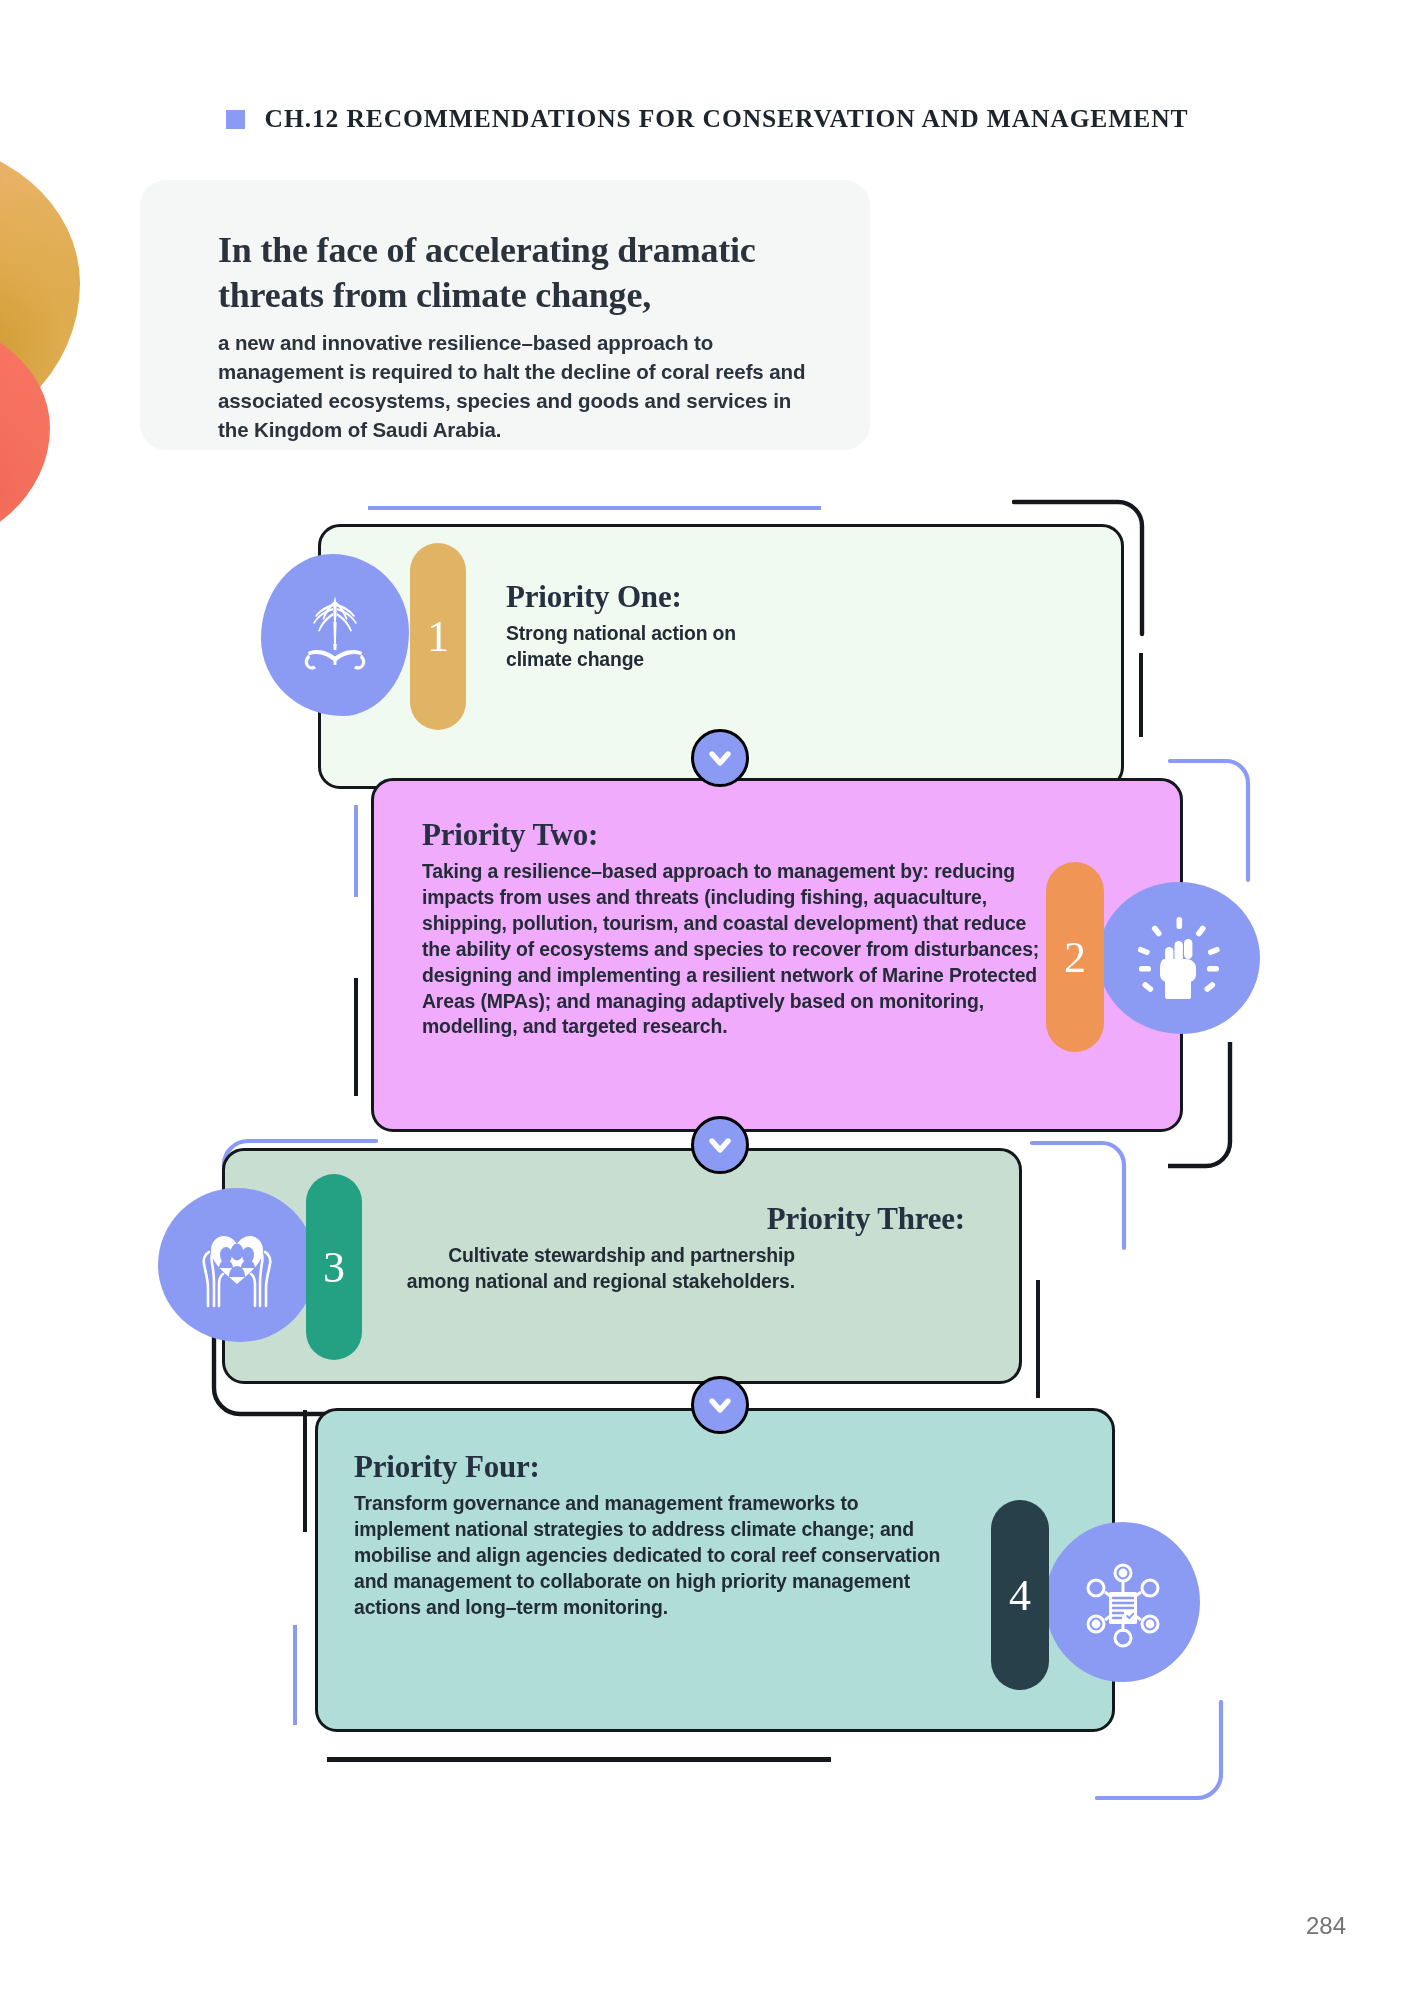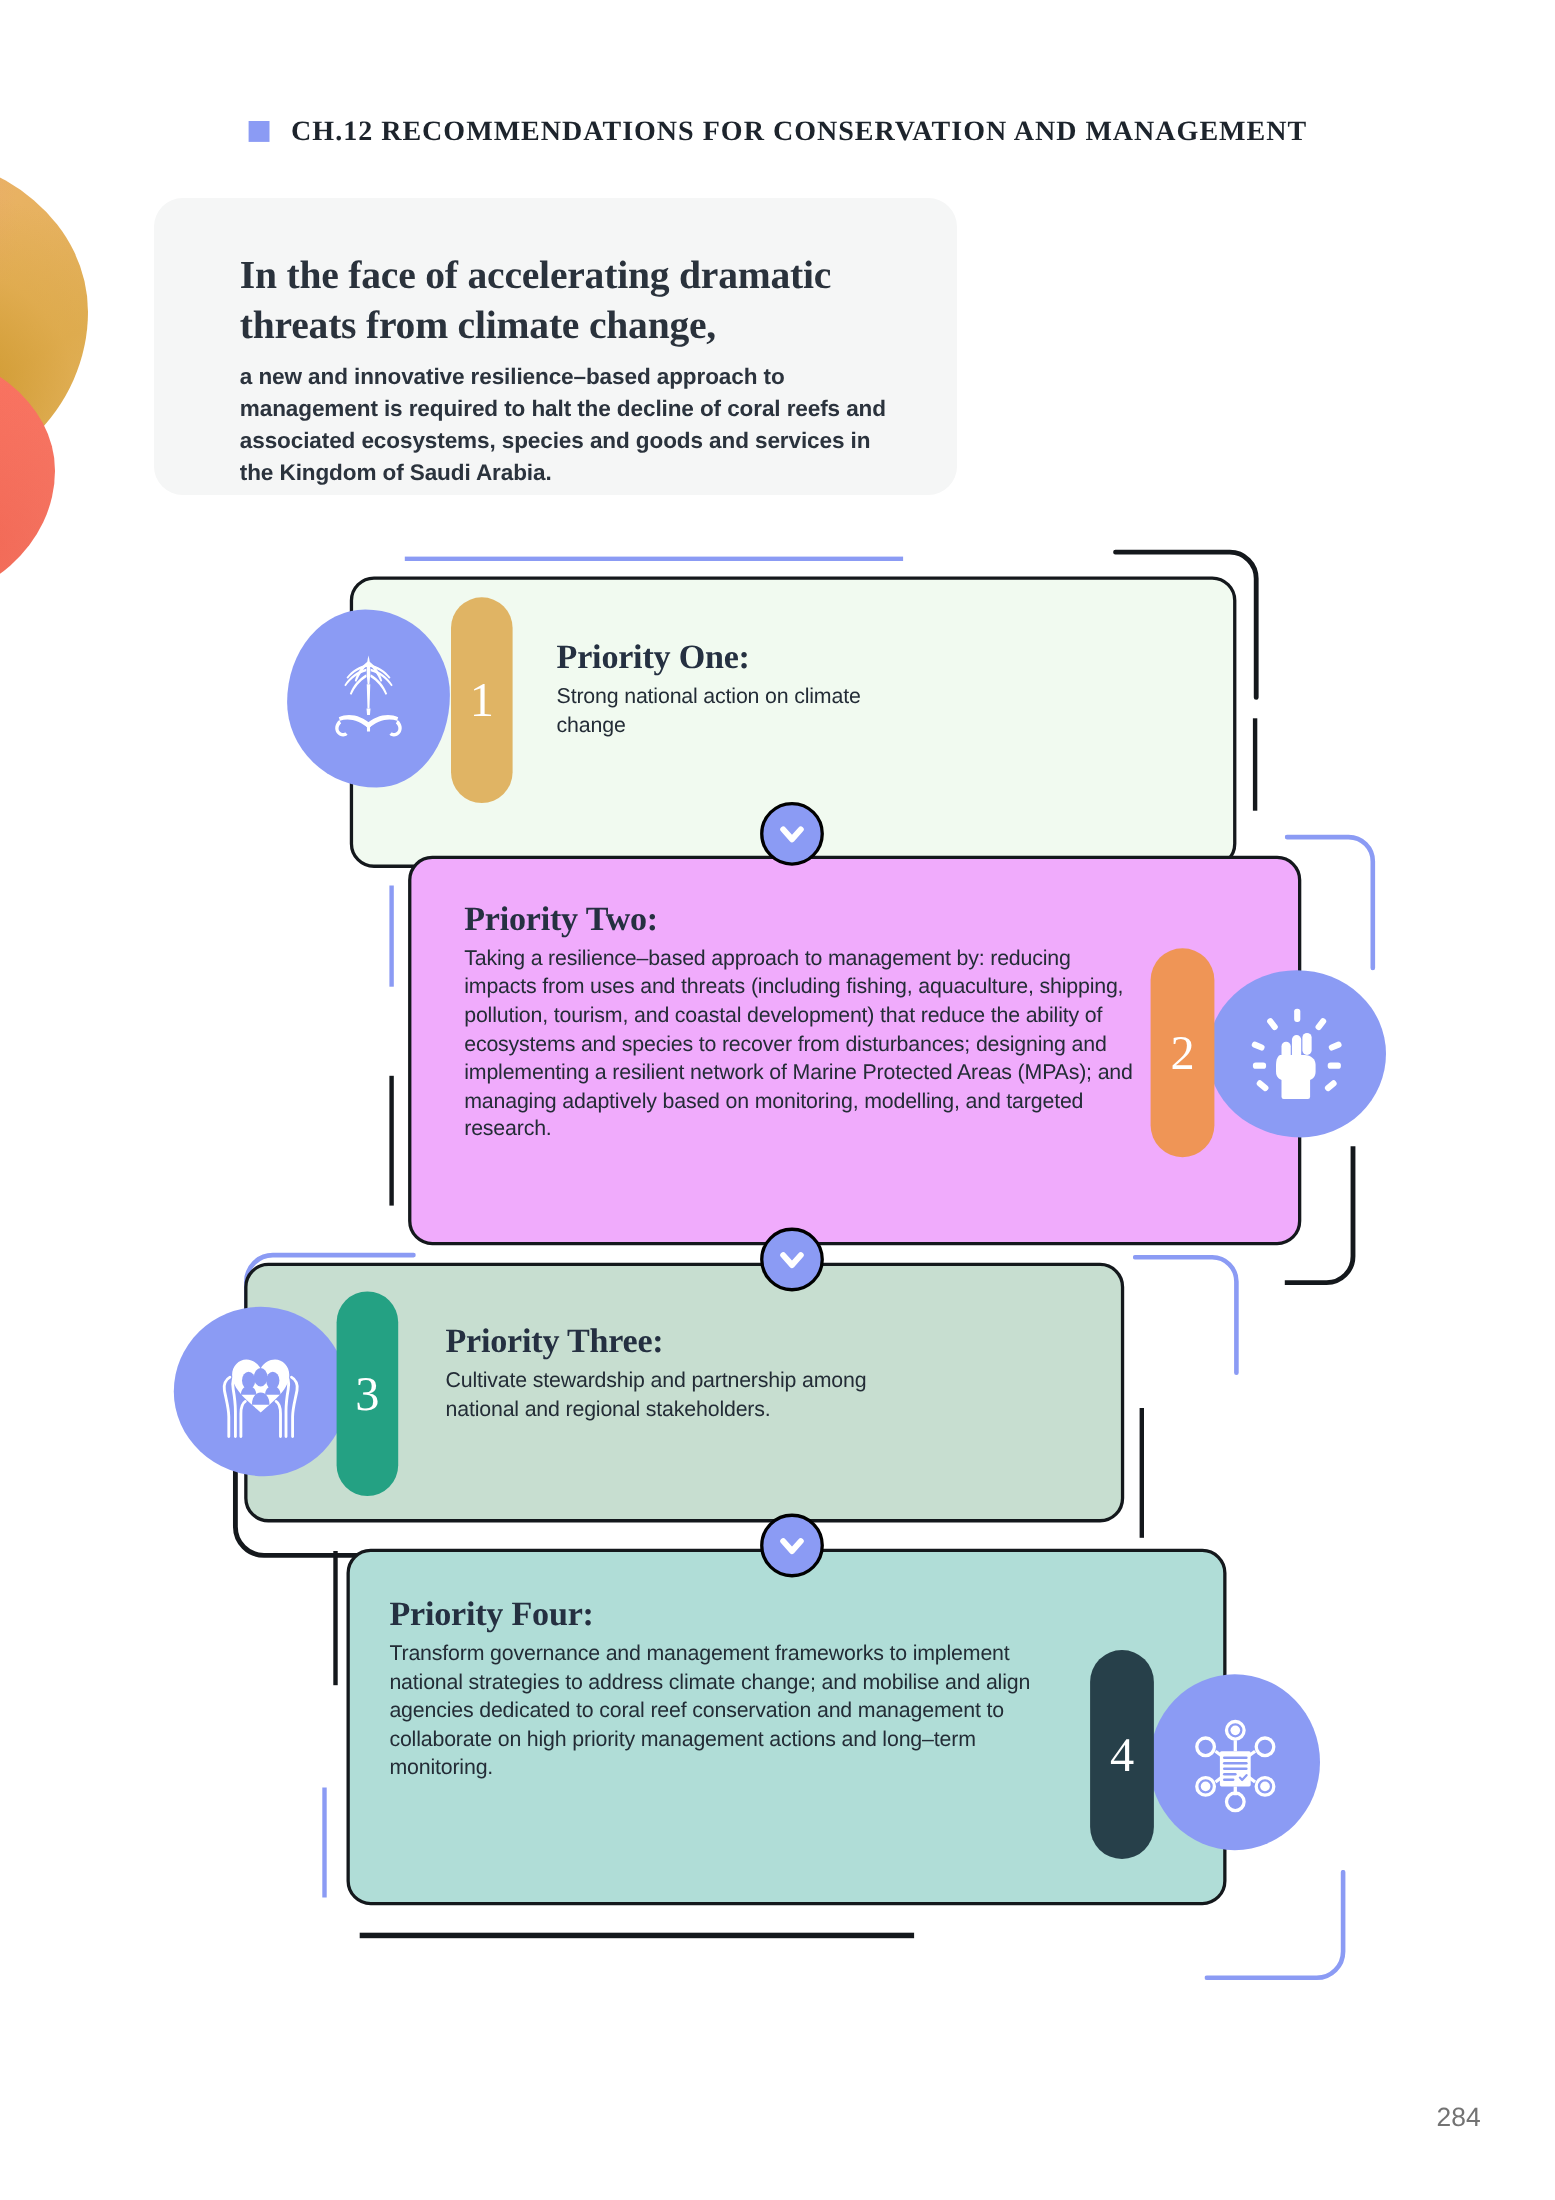--- a/index.html
+++ b/index.html
@@ -62,21 +62,21 @@
 
   
   .card {
     position:absolute; border:3.4px solid #14181c; border-radius:22px; z-index:4;
   }
   .card-title {
     font-family:"Liberation Serif", serif; font-weight:700;
     font-size:31px; color:#253041; letter-spacing:-.2px;
   }
   .card-body {
-    font-weight:400; font-size:19.4px; line-height:1.335;
+    font-weight:700; font-size:19.4px; line-height:1.335;
     color:#232c36; margin-top:6px; letter-spacing:-.15px;
   }
 
   
   .pill {
     position:absolute; z-index:6; border-radius:999px;
     display:flex; align-items:center; justify-content:center;
     color:#fff; font-family:"Liberation Serif", serif; font-weight:400;
   }
 
@@ -240,21 +240,21 @@
     <span>2</span>
   </div>
 
   <div class="chev" style="left:691px; top:1116px;">
     <svg width="28" height="28" viewBox="0 0 28 28">
       <path d="M6 10 L14 19 L22 10" stroke="#fff" stroke-width="5.4" fill="none" stroke-linecap="round" stroke-linejoin="round"></path>
     </svg>
   </div>
 
   <div class="card" style="left:222px; top:1148px; width:800px; height:236px; background:#c7ded0;">
-    <div style="position:absolute; left:180px; top:50px; width:560px;">
+    <div style="position:absolute; left:180px; top:50px; width:560px;text-align:right;">
       <div class="card-title">Priority Three:</div>
       <div class="card-body" style="width:390px;">Cultivate stewardship and partnership among national and regional stakeholders.</div>
     </div>
   </div>
 
   <div class="iblob" style="left:158px; top:1188px; width:158px; height:154px;
               border-radius:50% 50% 48% 52% / 50% 50% 50% 50%;">
     <svg width="96" height="86" viewBox="0 0 96 86">
       <g>
 

